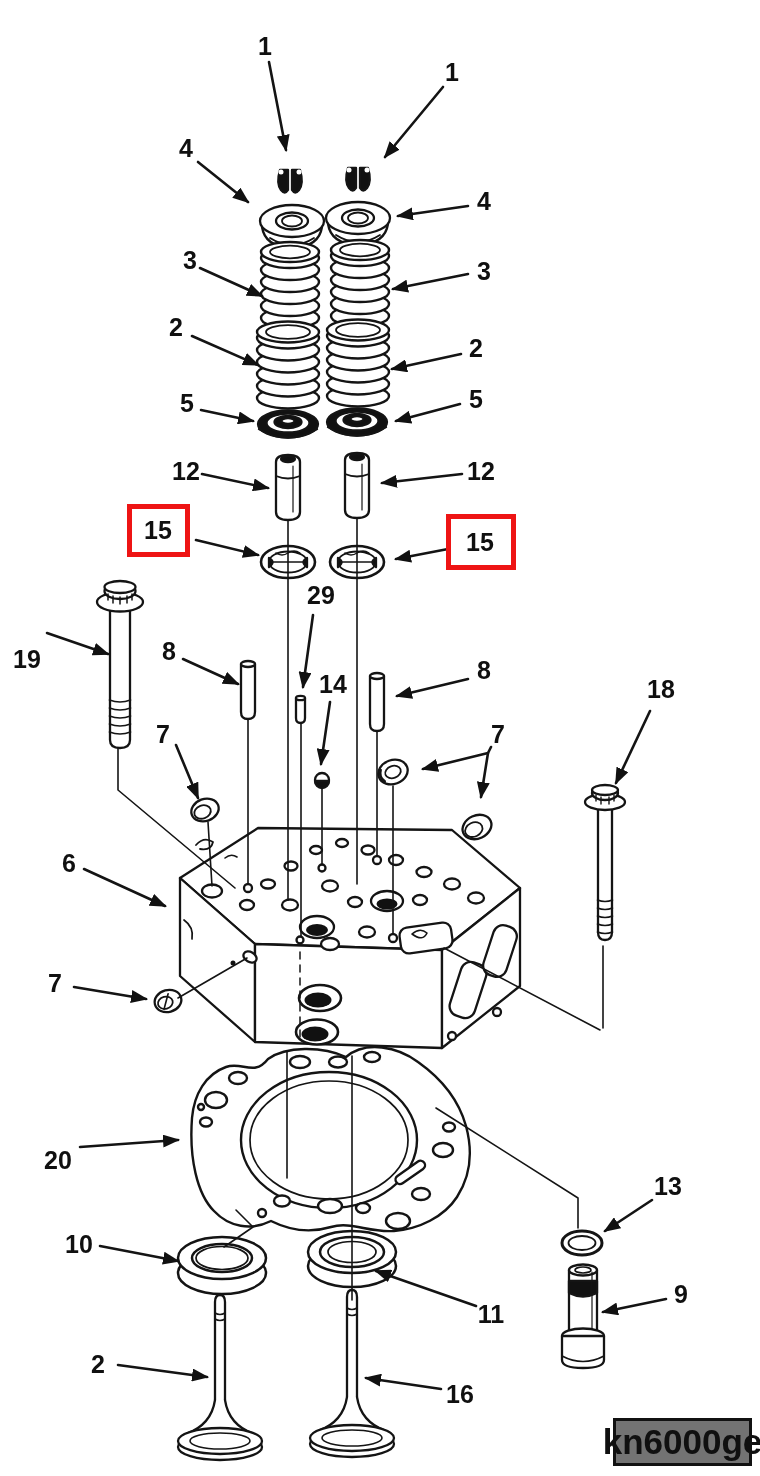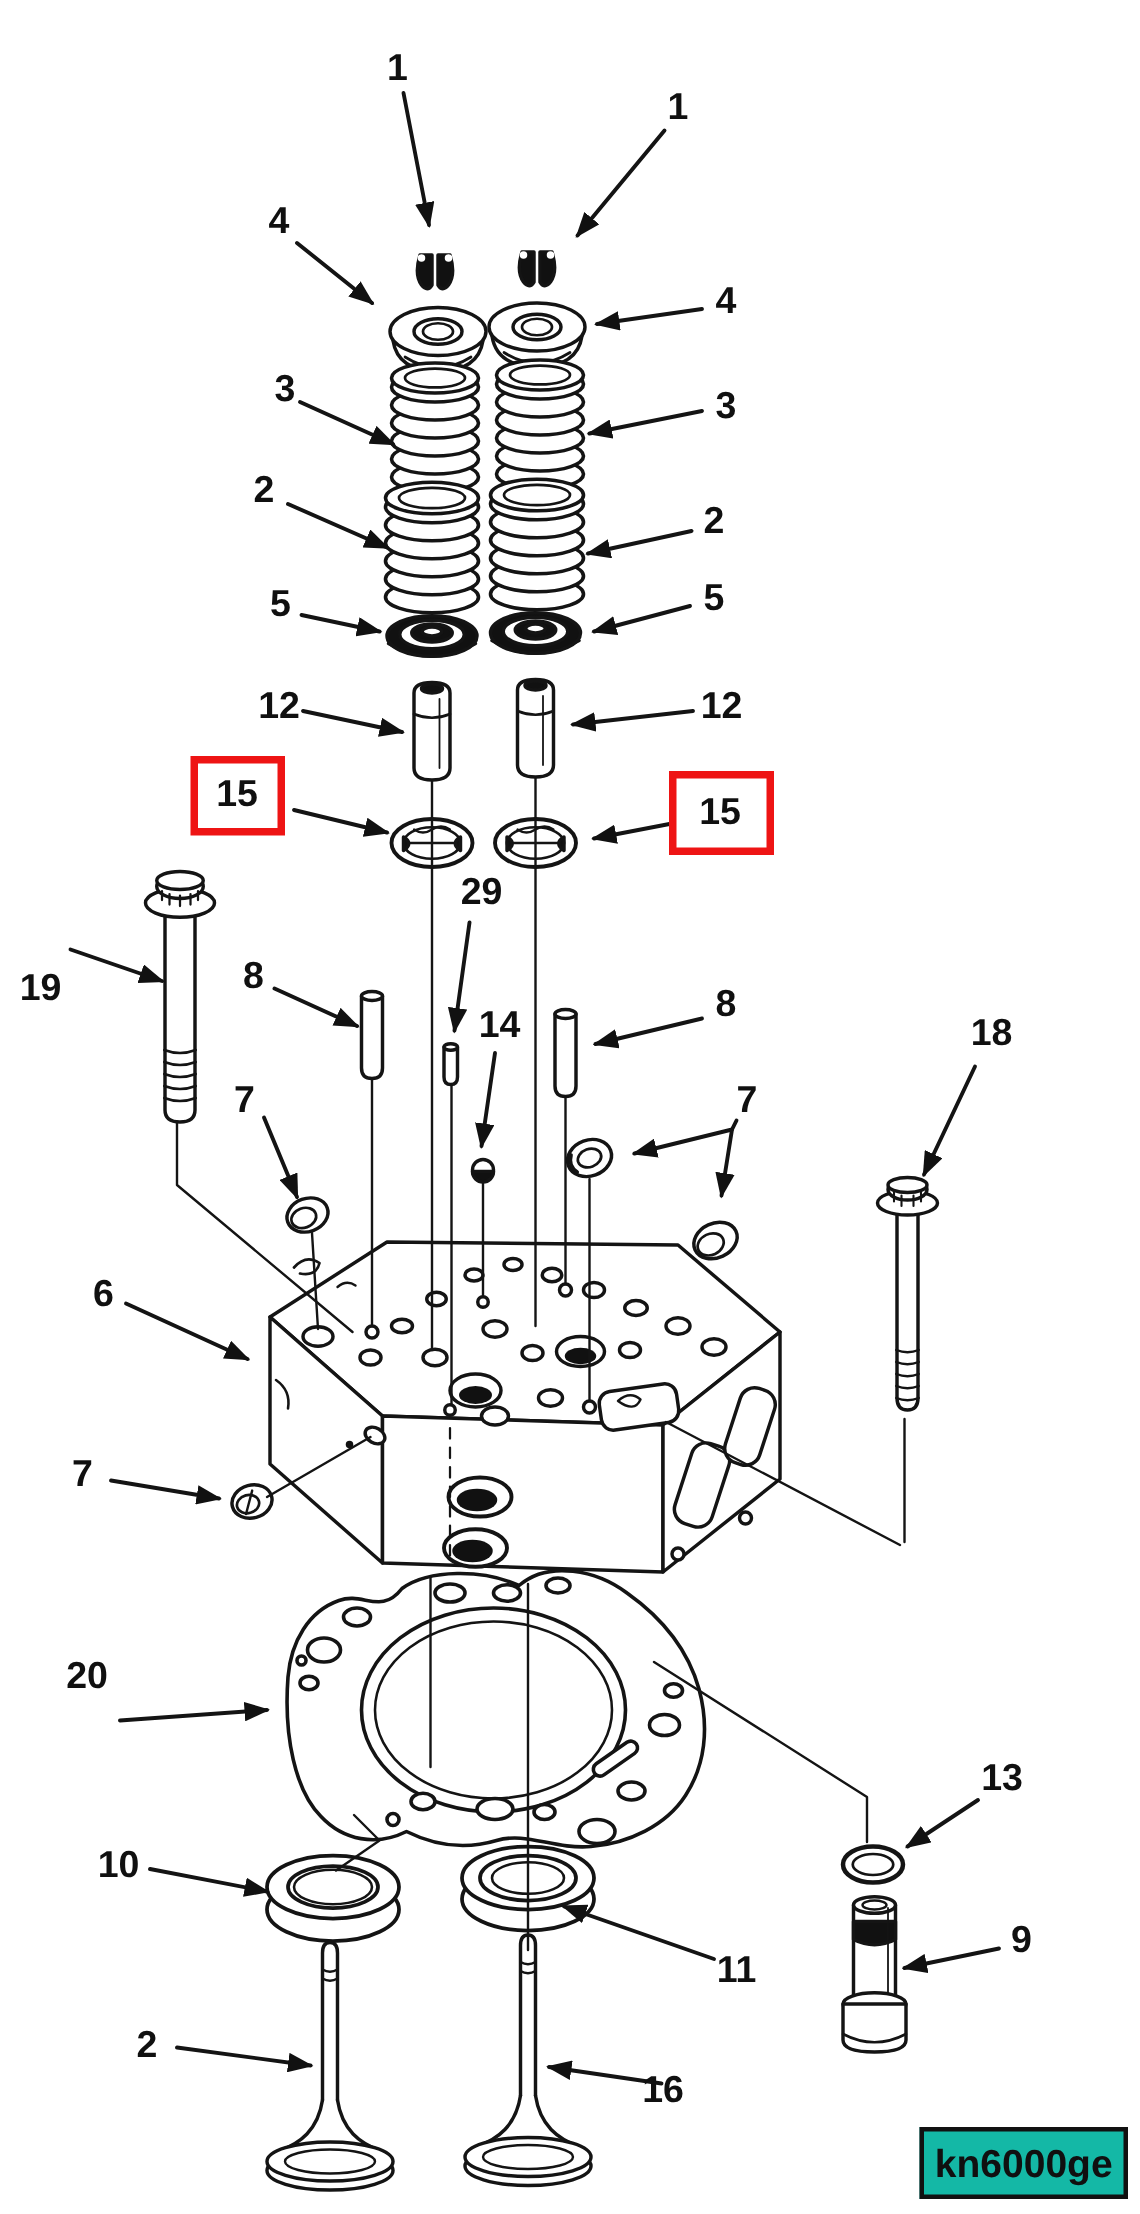--- a/index.html
+++ b/index.html
@@ -5,21 +5,21 @@
   html,body{margin:0;padding:0;background:#ffffff;}
   .stage{position:relative;width:760px;height:1476px;background:#fff;overflow:hidden;
          font-family:"Liberation Sans",sans-serif;}
   .art{position:absolute;left:0;top:0;}
   .co{position:absolute;transform:translate(-50%,-50%);
       font-family:"Liberation Sans",sans-serif;font-weight:bold;font-size:25px;color:#101010;
       white-space:nowrap;user-select:none;}
   .hl{position:absolute;border:5px solid #ee1414;box-sizing:border-box;background:transparent;}
   .codebox{position:absolute;left:613px;top:1418px;width:139px;height:48px;
       border:3px solid #111;box-sizing:border-box;display:flex;align-items:center;justify-content:center;
-      font-weight:bold;font-size:26px;color:#101010;background:#14b8a6;}
+      font-weight:bold;font-size:35px;color:#101010;background:#737373;}
 </style>
 </head>
 <body>
 
 <div class="stage">
 
 <svg class="art" width="760" height="1476" viewBox="0 0 760 1476">
   <defs>
     <marker id="ah" markerUnits="userSpaceOnUse" markerWidth="17" markerHeight="13" refX="15" refY="6.5" orient="auto">
       <path d="M0,0 L17,6.5 L0,13 Z" fill="#111"></path>
@@ -382,26 +382,26 @@
 <div class="co" style="left:321px;top:595px">29</div>
 <div class="co" style="left:27px;top:659px">19</div>
 <div class="co" style="left:169px;top:651px">8</div>
 <div class="co" style="left:333px;top:684px">14</div>
 <div class="co" style="left:484px;top:670px">8</div>
 <div class="co" style="left:661px;top:689px">18</div>
 <div class="co" style="left:163px;top:734px">7</div>
 <div class="co" style="left:498px;top:734px">7</div>
 <div class="co" style="left:69px;top:863px">6</div>
 <div class="co" style="left:55px;top:983px">7</div>
-<div class="co" style="left:58px;top:1118px">20</div>
+<div class="co" style="left:58px;top:1160px">20</div>
 <div class="co" style="left:668px;top:1186px">13</div>
 <div class="co" style="left:79px;top:1244px">10</div>
 <div class="co" style="left:681px;top:1294px">9</div>
 <div class="co" style="left:491px;top:1314px">11</div>
 <div class="co" style="left:98px;top:1364px">2</div>
-<div class="co" style="left:442px;top:1394px">16</div>
+<div class="co" style="left:460px;top:1394px">16</div>
 
 <div class="hl" style="left:127px;top:504px;width:63px;height:53px"></div>
 <div class="hl" style="left:446px;top:514px;width:70px;height:56px"></div>
 
 <div class="codebox">kn6000ge</div>
 
 </div>
 
 </body></html>

